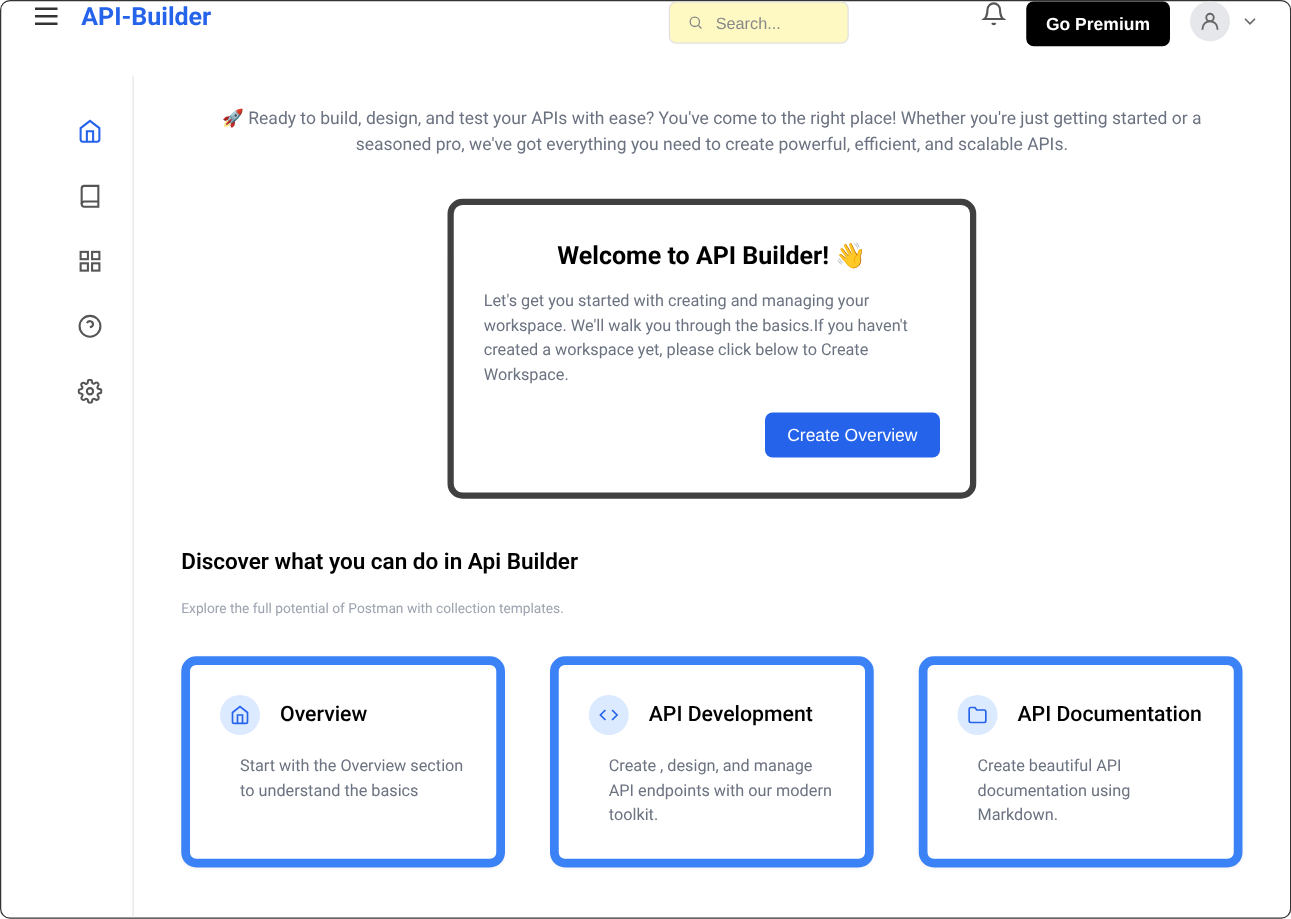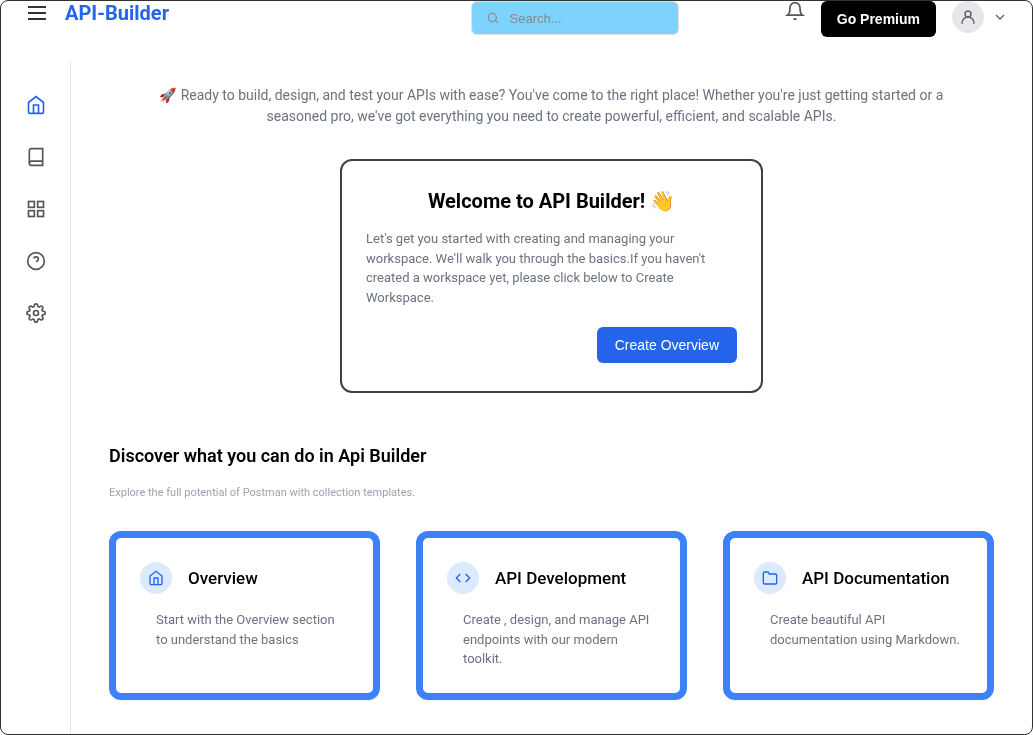--- a/index.html
+++ b/index.html
@@ -22,25 +22,25 @@
     .menu-icon { cursor: pointer; display: flex; }
     .logo {
       font-size: 20px;
       font-weight: 700;
       color: #2563eb;
     }
     .spacer { flex: 1; }
     .search-box {
       display: flex;
       align-items: center;
-      background: #7dd3fc;
+      background: #fef9c3;
       border: 1px solid #e0e0e0;
       border-radius: 6px;
       padding: 8px 14px;
-      width: 208px;
+      width: 144px;
       gap: 10px;
     }
     .search-box input {
       border: none;
       outline: none;
       background: transparent;
       font-size: 13px;
       width: 100%;
       color: #666;
     }
@@ -59,21 +59,21 @@
     .avatar-group { display: flex; align-items: center; gap: 8px; cursor: pointer; }
     .avatar {
       width: 32px;
       height: 32px;
       border-radius: 50%;
       background: #e5e7eb;
       display: flex;
       align-items: center;
       justify-content: center;
     }
-    .content-wrap { display: flex; height: calc(100% - 60px); }
+    .content-wrap { display: flex; height: calc(100% - 60px); padding-left: 36px; }
     .sidebar {
       width: 70px;
       border-right: 1px solid #e5e5e5;
       display: flex;
       flex-direction: column;
       align-items: center;
       padding-top: 28px;
       gap: 20px;
     }
     .sidebar-item {
@@ -94,22 +94,22 @@
     .intro-text {
       text-align: center;
       color: #6b7280;
       font-size: 14px;
       line-height: 1.5;
       max-width: 820px;
       margin: 0 auto 32px;
     }
     .welcome-card {
       width: 423px;
-      margin: 0 auto 52px;
-      border: 2px solid #404040;
+      margin: 0 auto 40px;
+      border: 5px solid #404040;
       border-radius: 12px;
       padding: 28px 24px;
     }
     .welcome-title {
       font-size: 20px;
       font-weight: 700;
       text-align: center;
       margin-bottom: 16px;
     }
     .welcome-body {

